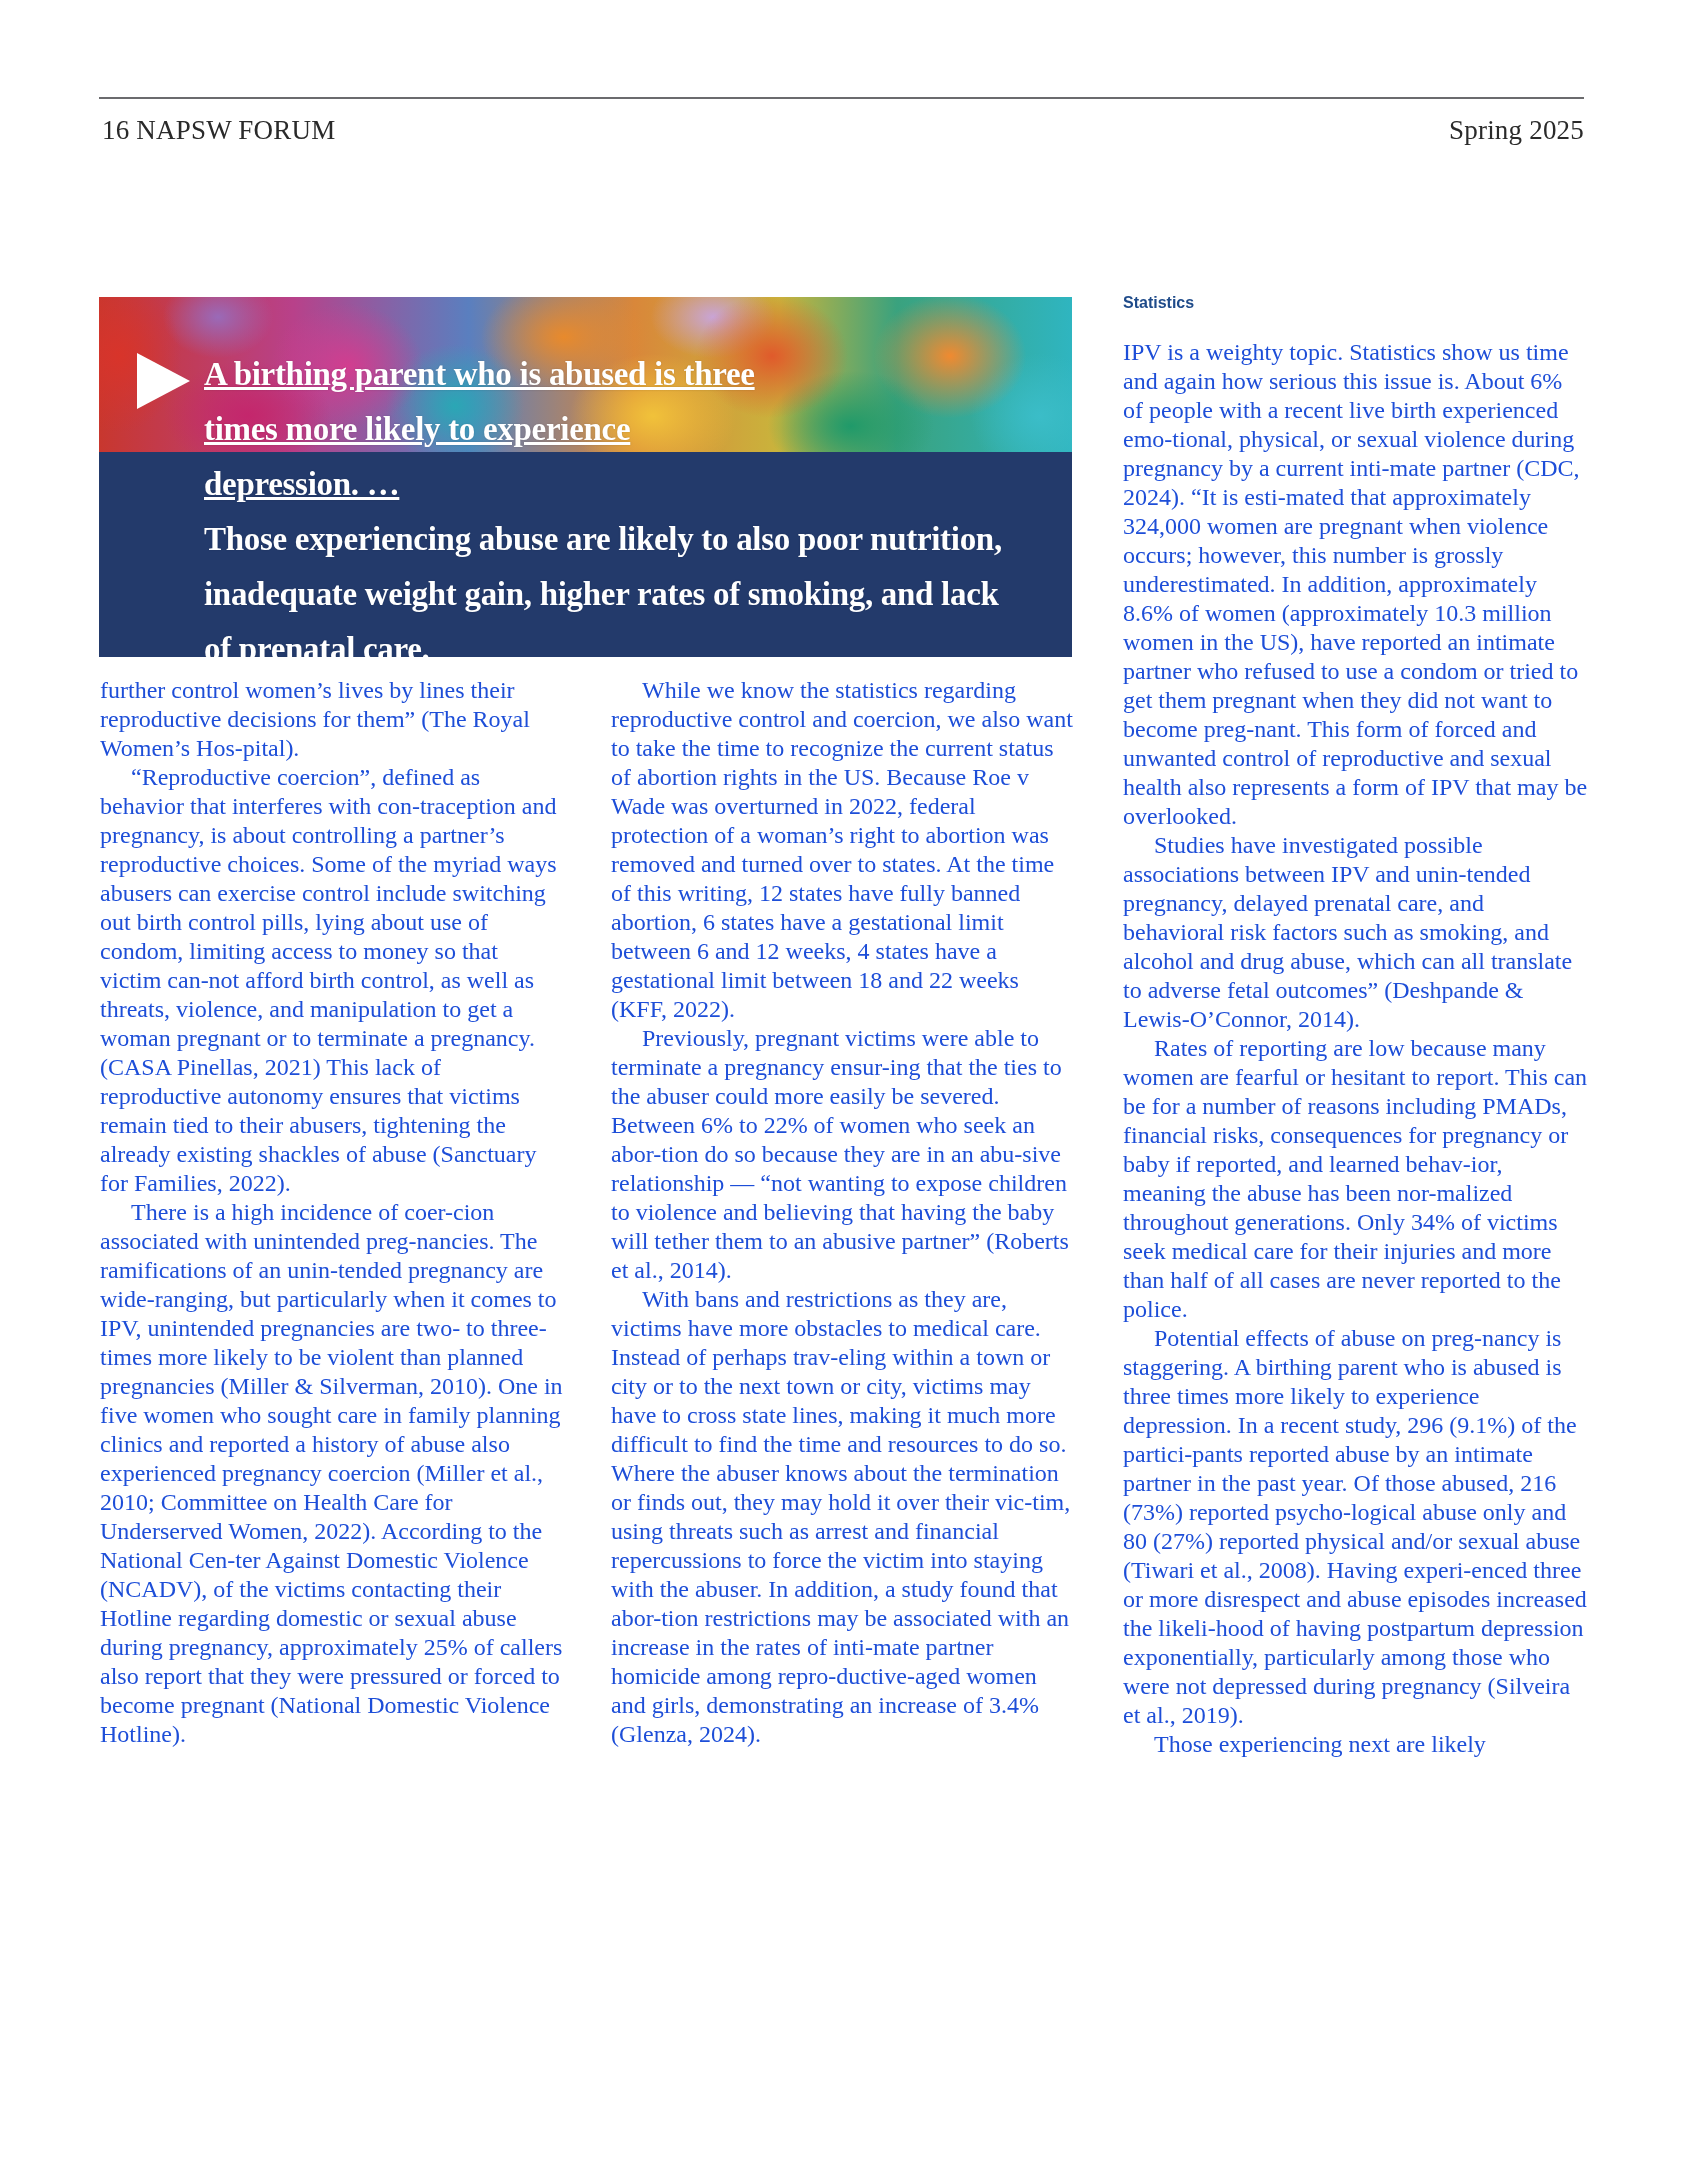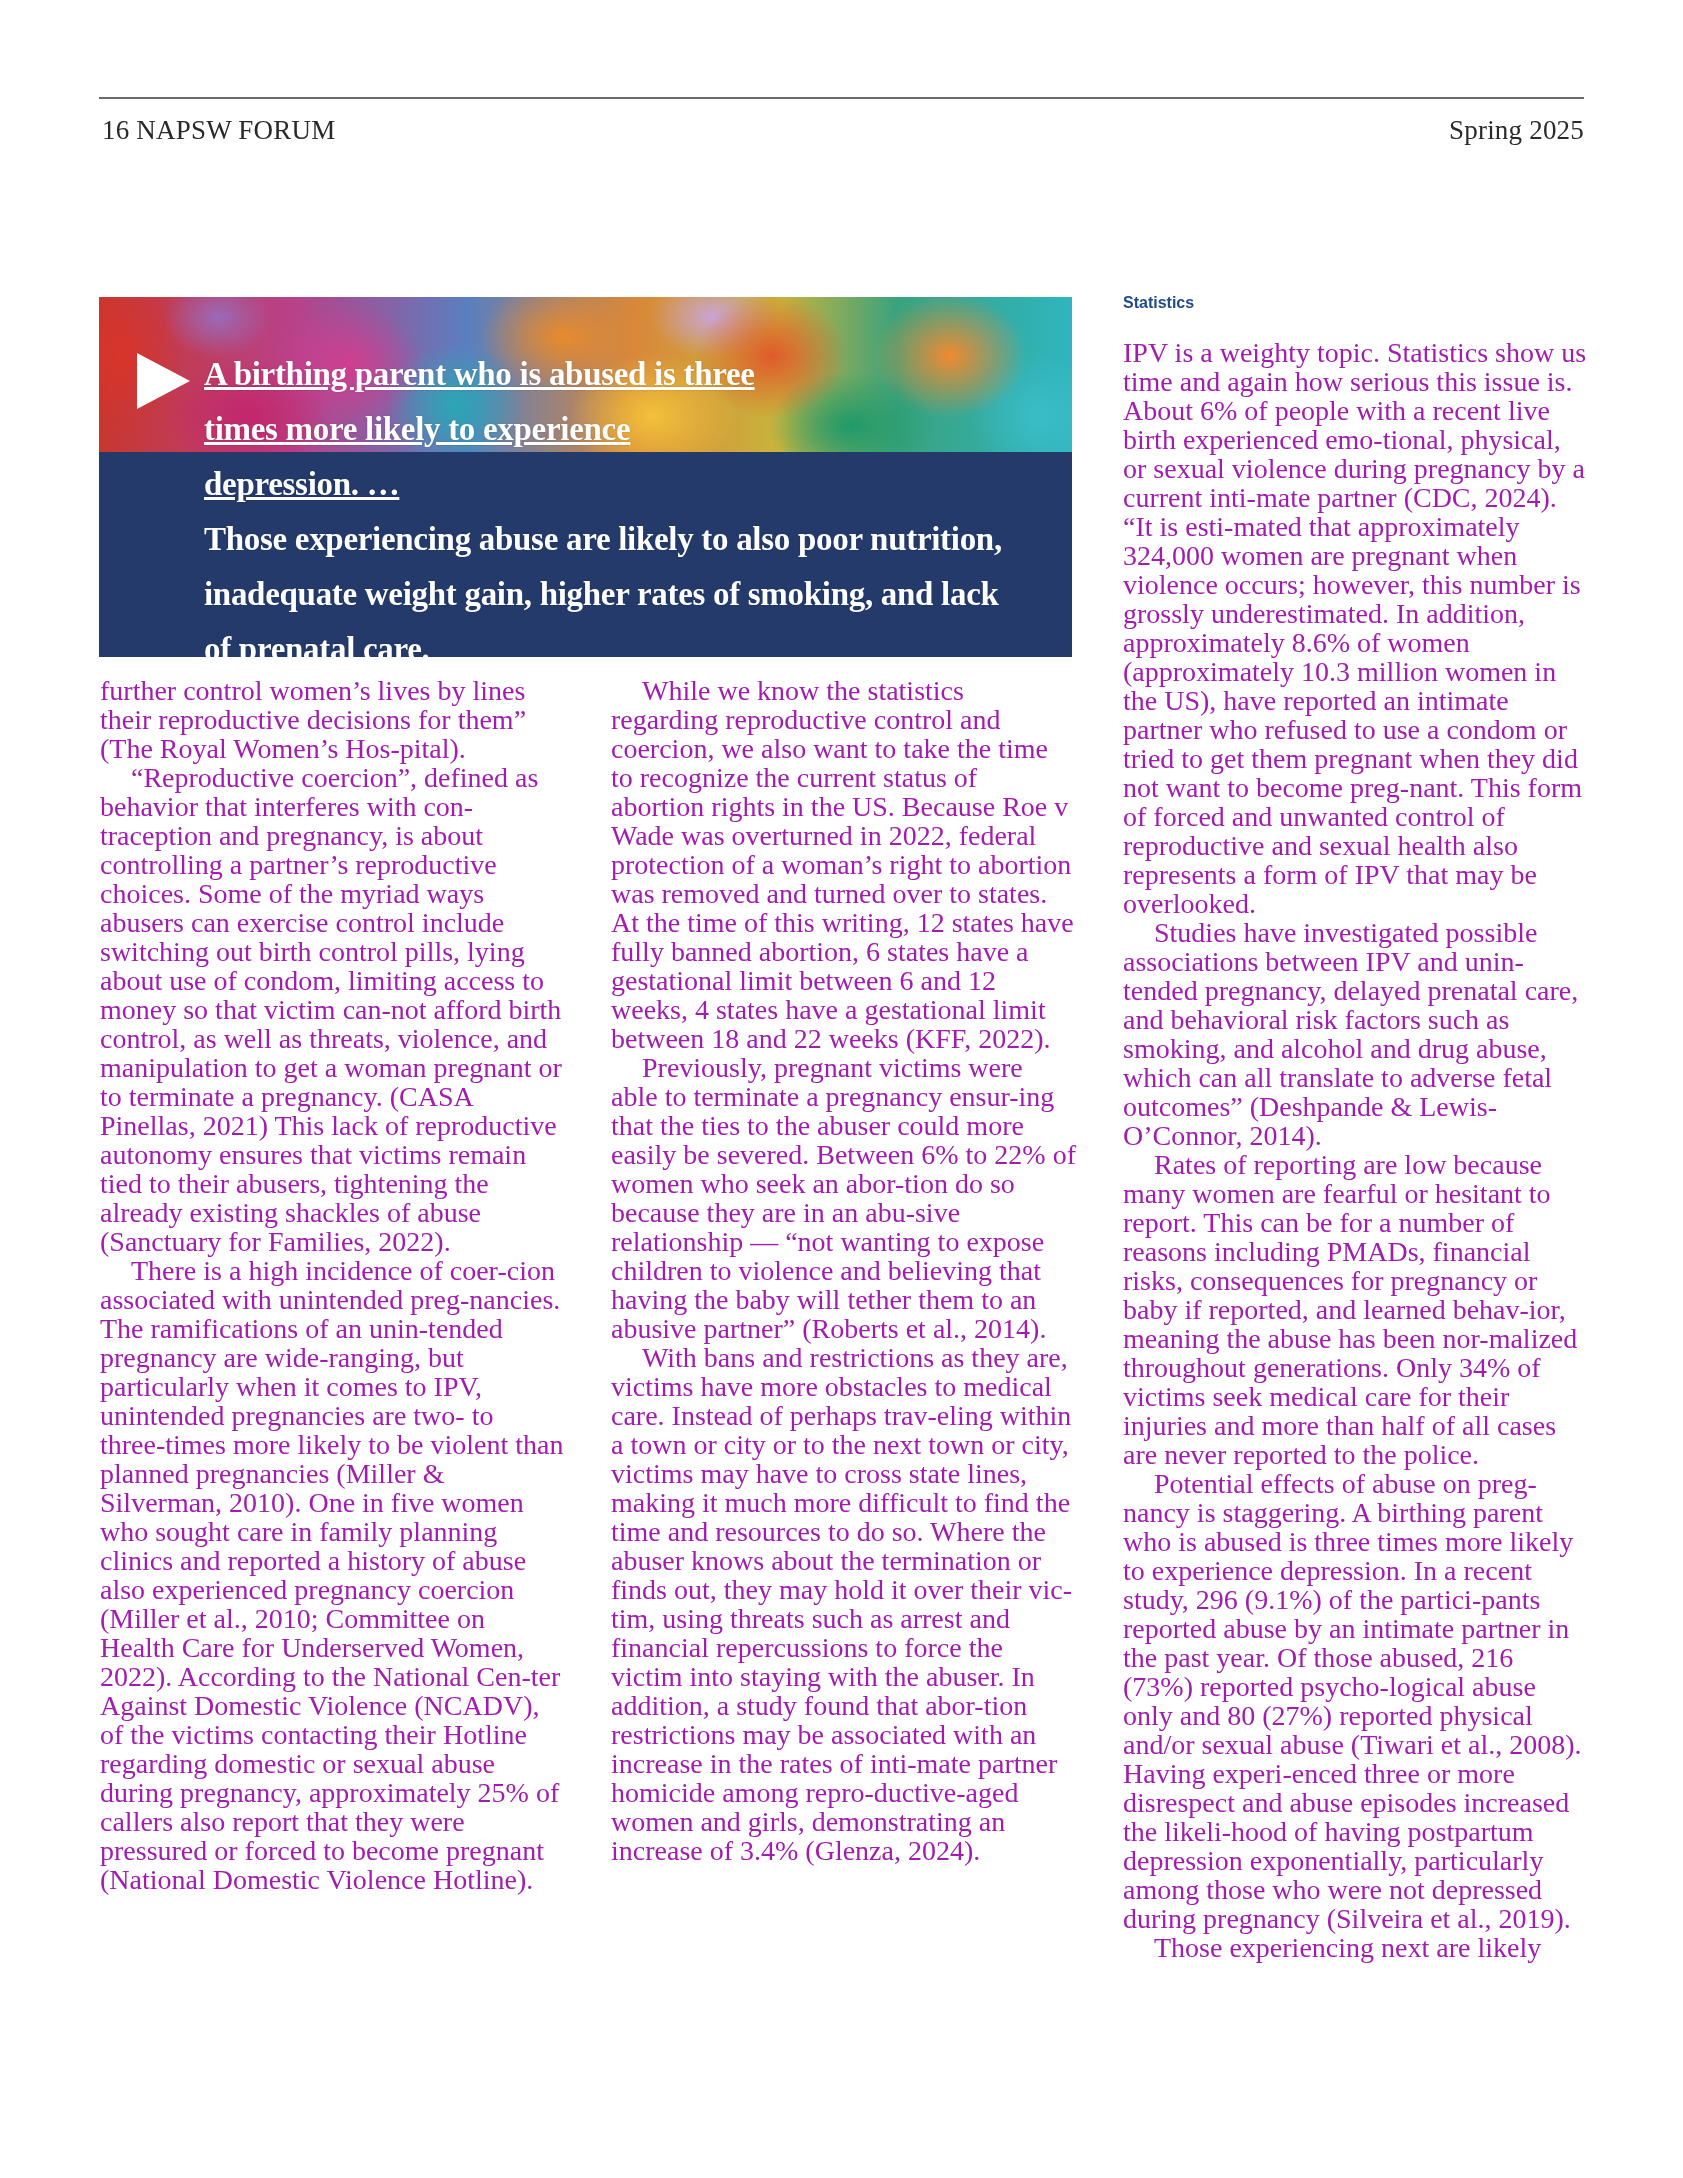--- a/index.html
+++ b/index.html
@@ -31,21 +31,21 @@
   }
   .pq-navy { position: absolute; left: 0; top: 155px; width: 100%; height: 205px; background: #233a6b; }
   .pq-arrow { position: absolute; left: 38px; top: 56px; width: 0; height: 0;
     border-top: 28px solid transparent; border-bottom: 28px solid transparent; border-left: 53px solid #ffffff; }
   .pq-text { position: absolute; left: 105px; top: 50px; width: 851px; color: #ffffff;
     font-family: "Liberation Serif", "DejaVu Serif", serif; font-weight: bold; font-size: 33px;
     line-height: 55px; letter-spacing: -0.3px; text-shadow: 0 0 2px rgba(0,0,0,0.15); }
   .pq-text p { margin: 0; }
 
   
-  .col { position: absolute; font-size: 28px; line-height: 29px; color: #a21caf; }
+  .col { position: absolute; font-size: 24px; line-height: 29px; color: #1d4ed8; }
   .col p { margin: 0; text-align: left; }
   .col p.ind { text-indent: 31px; }
   .col1 { left: 100px; top: 676px; width: 465px; }
   .col2 { left: 611px; top: 676px; width: 465px; }
   .col3 { left: 1123px; top: 338px; width: 465px; }
   .sec-head { position: absolute; left: 1123px; top: 294px; font-family: "Liberation Sans", "DejaVu Sans", sans-serif;
     font-weight: bold; font-size: 16px; color: #1f4b8a; }
 </style>
 </head>
 <body>

